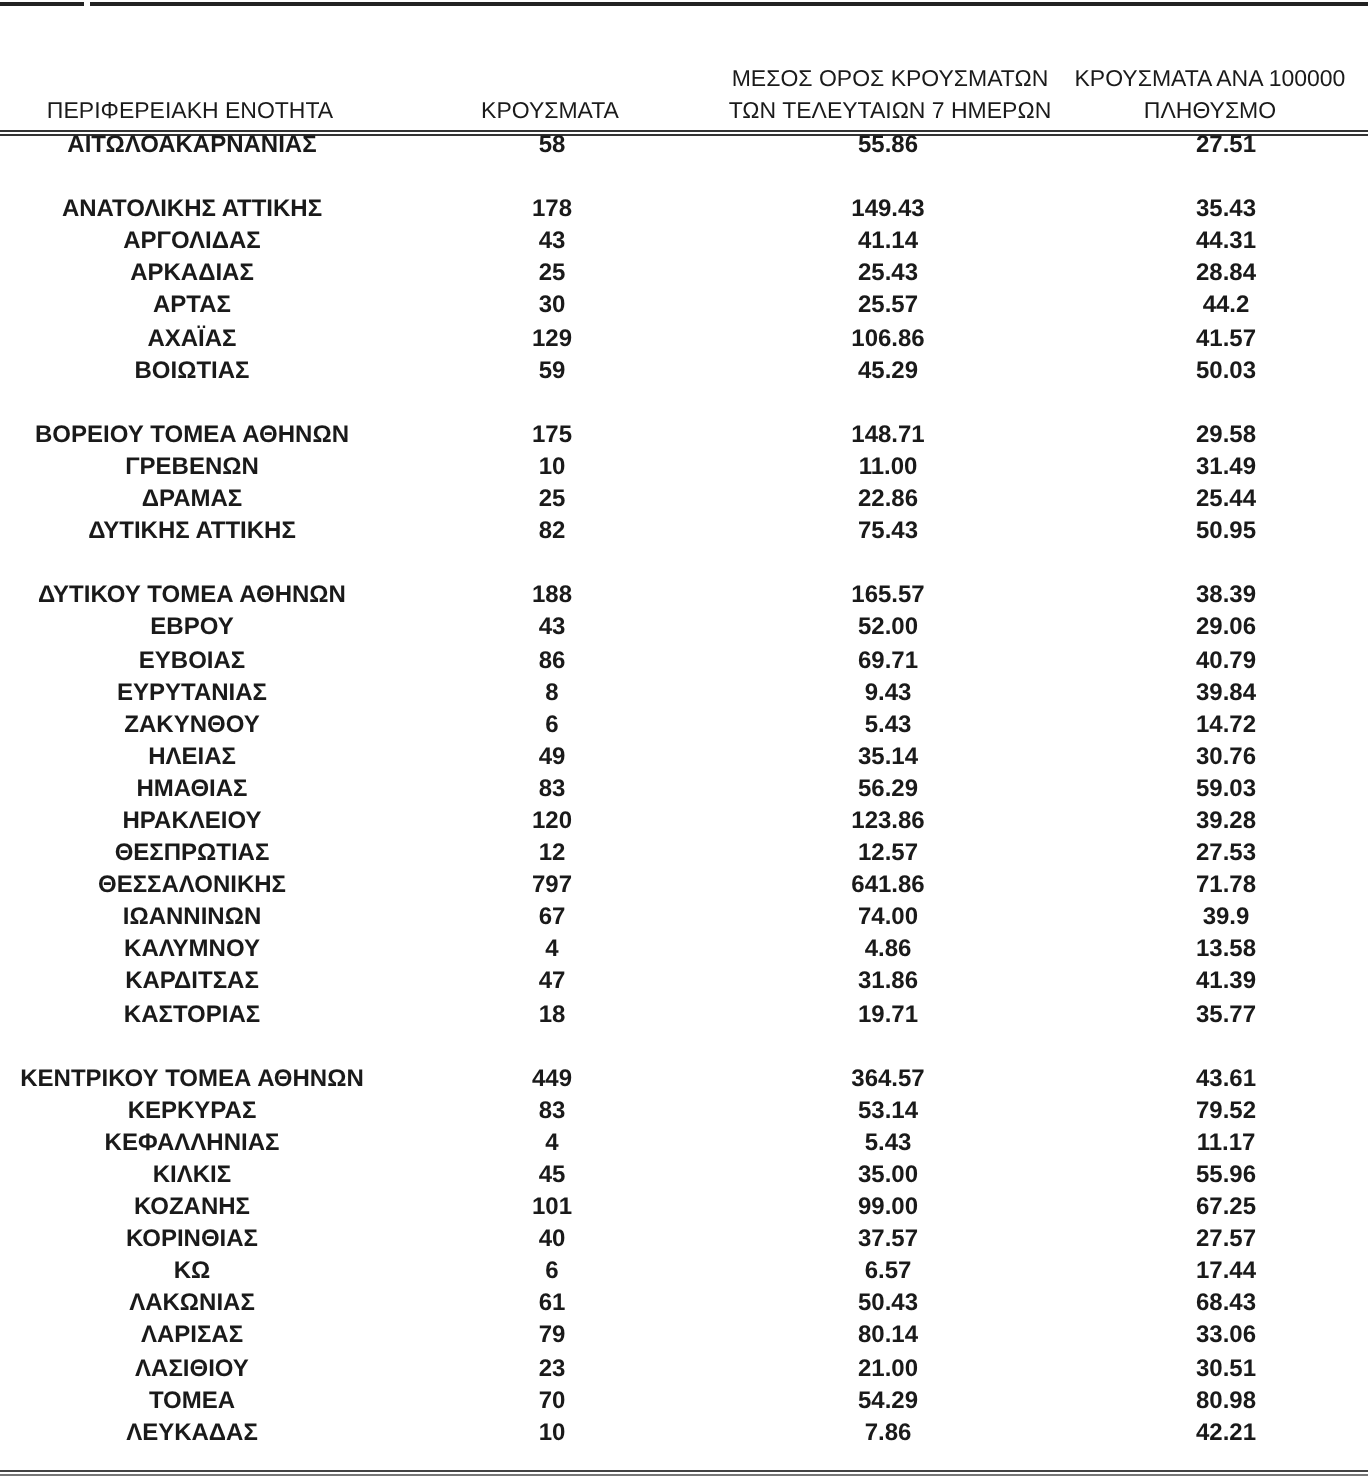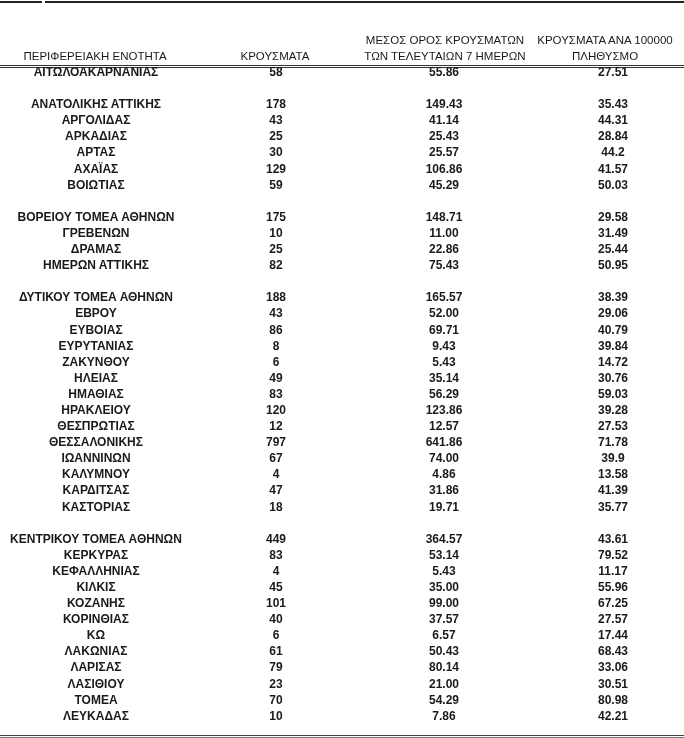--- a/index.html
+++ b/index.html
@@ -112,21 +112,21 @@
       <div class="cell c2">11.00</div>
       <div class="cell c3">31.49</div>
     </div>
     <div class="row">
       <div class="cell c0">ΔΡΑΜΑΣ</div>
       <div class="cell c1">25</div>
       <div class="cell c2">22.86</div>
       <div class="cell c3">25.44</div>
     </div>
     <div class="row">
-      <div class="cell c0">ΗΜΕΡΩΝ ΑΤΤΙΚΗΣ</div>
+      <div class="cell c0">ΔΥΤΙΚΗΣ ΑΤΤΙΚΗΣ</div>
       <div class="cell c1">82</div>
       <div class="cell c2">75.43</div>
       <div class="cell c3">50.95</div>
     </div>
     <div class="row gap"></div>
     <div class="row">
       <div class="cell c0">ΔΥΤΙΚΟΥ ΤΟΜΕΑ ΑΘΗΝΩΝ</div>
       <div class="cell c1">188</div>
       <div class="cell c2">165.57</div>
       <div class="cell c3">38.39</div>

